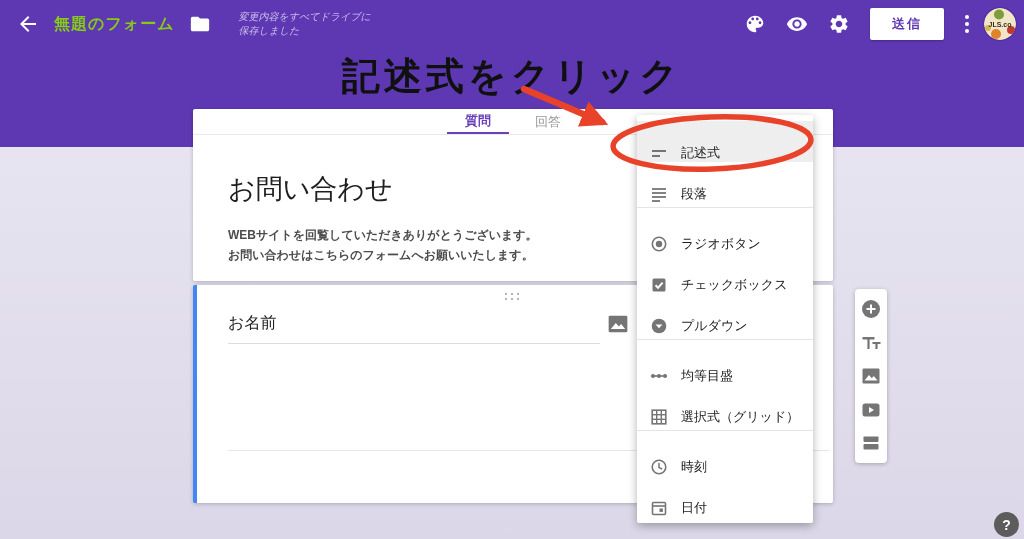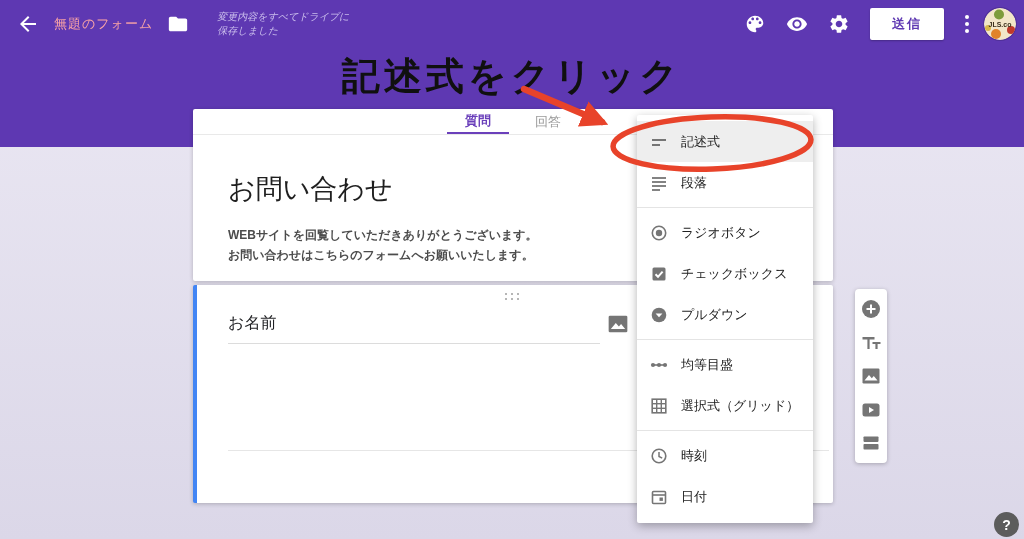--- a/index.html
+++ b/index.html
@@ -9,21 +9,21 @@
   }
   *{box-sizing:border-box; margin:0; padding:0;}
   body{font-family:"Liberation Sans","DejaVu Sans",sans-serif; background:#cfccdd;}
   .stage{position:relative; width:1024px; height:539px; overflow:hidden;
          background:linear-gradient(#ece9f4,#dbd7e8);}
 
   
   .appbar{position:absolute; left:0; top:0; width:1024px; height:48px;
           background:var(--c-purple); display:flex; align-items:center; z-index:3;}
   .appbar .back{margin:0 14px 0 16px; width:24px; height:24px; cursor:pointer;}
-  .appbar .ftitle{color:#fca5a5; font-size:13px; letter-spacing:1px; margin-right:14px; white-space:nowrap;}
+  .appbar .ftitle{color:#84cc16; font-size:16px; letter-spacing:1px; margin-right:14px; white-space:nowrap;font-weight:bold;}
   .appbar .folder{width:22px; height:22px; margin-right:28px; cursor:pointer;}
   .savestat{font-size:10px; font-style:italic; color:#cabdec; line-height:1.45; white-space:nowrap;}
   .appbar .spacer{flex:1;}
   .hicon{width:22px; height:22px; margin:0 10px; cursor:pointer; flex:none;}
   .sendbtn{margin:0 18px 0 10px; width:74px; height:32px; background:#fff; border:none;
            border-radius:2px; color:var(--c-purple); font-size:13px; font-weight:bold;
            letter-spacing:2px; cursor:pointer; box-shadow:0 1px 2px rgba(0,0,0,.25);}
   .kebab{width:10px; height:22px; display:flex; flex-direction:column; justify-content:center;
          align-items:center; gap:3px; margin-right:12px; cursor:pointer;}
   .kebab i{width:4px; height:4px; border-radius:50%; background:#fff;}
@@ -54,21 +54,21 @@
               grid-template-columns:repeat(3,2px); gap:3px 4px; cursor:grab;}
   .draghandle i{width:2px; height:2px; border-radius:50%; background:#9e9e9e;}
   .qtitle{position:absolute; left:31px; top:28px; width:372px; font-size:16px; color:#202124;
           padding-bottom:9px; border-bottom:1px solid #dcdcdc; cursor:text;}
   .qimgbtn{position:absolute; left:410px; top:28px; width:22px; height:22px; cursor:pointer;}
   .qfootline{position:absolute; left:31px; right:4px; top:165px; border-top:1px solid #e6e6e6;}
 
   
   .menu{position:absolute; left:637px; top:115px; width:176px; background:#fff;
         border-radius:2px; box-shadow:0 3px 10px rgba(0,0,0,.3); z-index:4; padding:6px 0;}
-  .mi{height:41px; display:flex; align-items:center; padding-left:13px; cursor:pointer;}
+  .mi{height:41px; display:flex; align-items:flex-end; padding-left:13px; cursor:pointer;}
   .mi.hl{background:var(--c-highlight);}
   .mic{width:18px; height:18px; margin-right:13px; flex:none;}
   .mil{font-size:13px; color:#212121; white-space:nowrap;}
   .mdiv{border-top:1px solid var(--c-divider); margin:4px 0;}
 
   
   .sidebar{position:absolute; left:855px; top:289px; width:32px; height:174px; background:#fff;
            border-radius:4px; box-shadow:0 1px 4px rgba(0,0,0,.25); z-index:2;
            display:flex; flex-direction:column; align-items:center;
            justify-content:space-between; padding:10px 0;}

